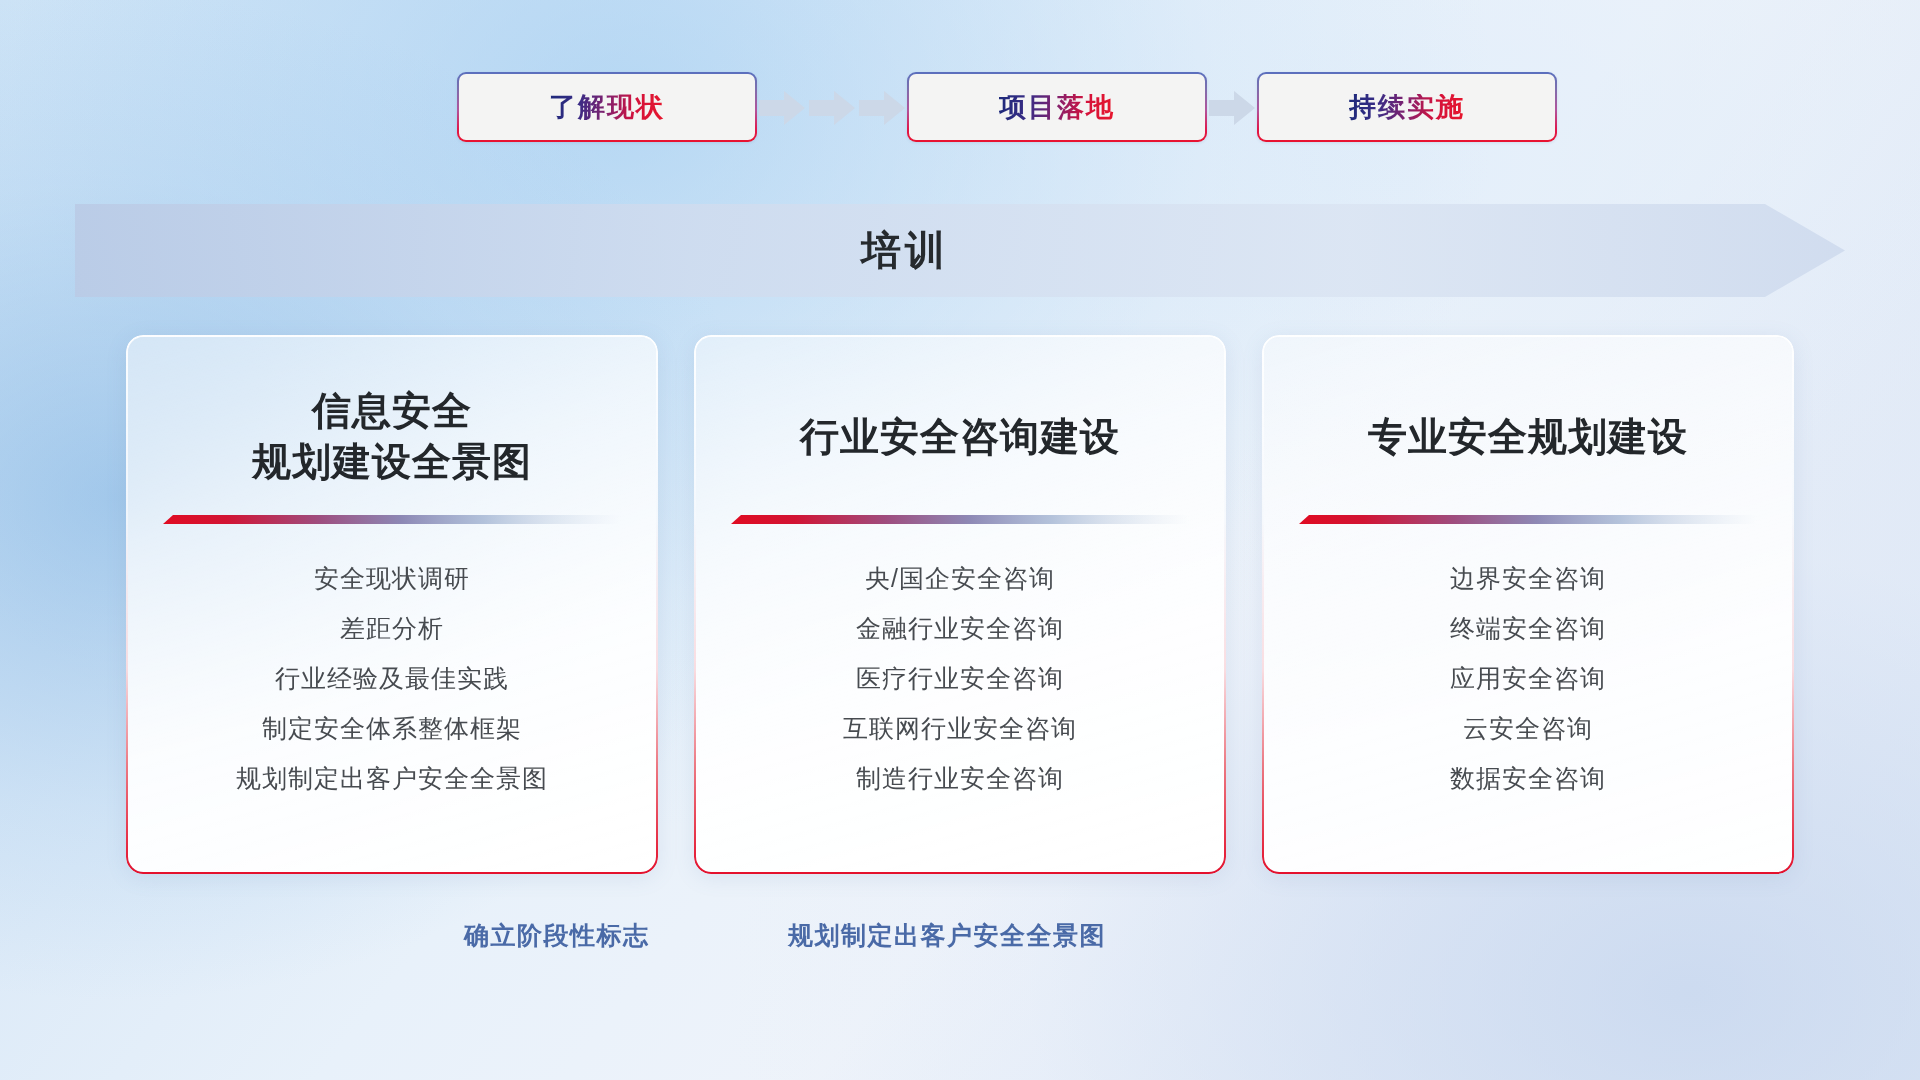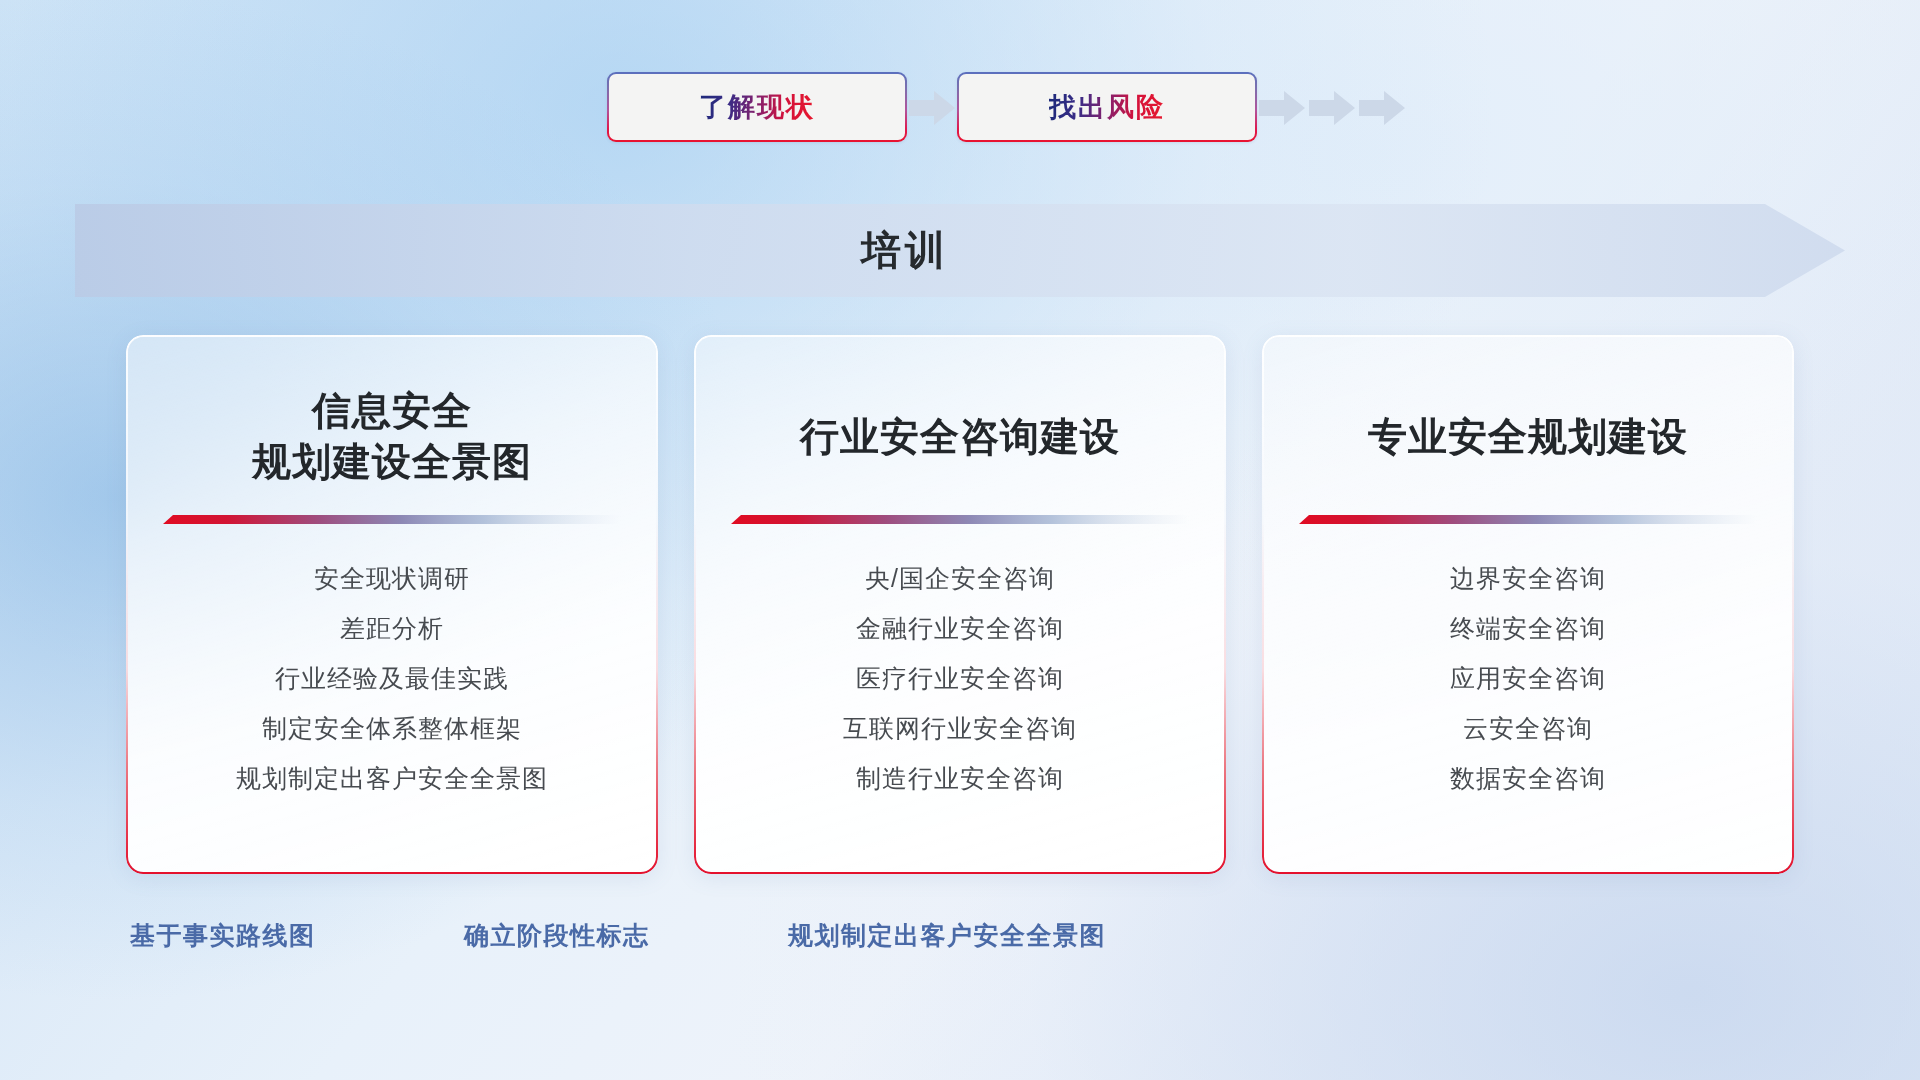--- a/index.html
+++ b/index.html
@@ -124,44 +124,47 @@
   <div class="proc-box">
     <span class="proc-label">了解现状</span>
   </div>
 
   <div class="proc-arrow">
     <svg width="46" height="34" viewBox="0 0 46 34" aria-hidden="true">
       <path d="M0 9 H25 V0 L46 17 L25 34 V25 H0 Z" fill="#ccd8e8"></path>
     </svg>
   </div>
 
+
+  <div class="proc-arrow">
+    <svg width="46" height="34" viewBox="0 0 46 34" aria-hidden="true">
+      <path d="M0 9 H25 V0 L46 17 L25 34 V25 H0 Z" fill="#ccd8e8"></path>
+    </svg>
+  </div>
+
+
+  <div class="proc-arrow">
+    <svg width="46" height="34" viewBox="0 0 46 34" aria-hidden="true">
+      <path d="M0 9 H25 V0 L46 17 L25 34 V25 H0 Z" fill="#ccd8e8"></path>
+    </svg>
+  </div>
+
   <div class="proc-box">
-    <span class="proc-label">找出风险</span>
-  </div>
-
-  <div class="proc-arrow">
-    <svg width="46" height="34" viewBox="0 0 46 34" aria-hidden="true">
-      <path d="M0 9 H25 V0 L46 17 L25 34 V25 H0 Z" fill="#ccd8e8"></path>
-    </svg>
-  </div>
-
-
-  <div class="proc-arrow">
-    <svg width="46" height="34" viewBox="0 0 46 34" aria-hidden="true">
-      <path d="M0 9 H25 V0 L46 17 L25 34 V25 H0 Z" fill="#ccd8e8"></path>
-    </svg>
-  </div>
-
-
-  <div class="proc-arrow">
-    <svg width="46" height="34" viewBox="0 0 46 34" aria-hidden="true">
-      <path d="M0 9 H25 V0 L46 17 L25 34 V25 H0 Z" fill="#ccd8e8"></path>
-    </svg>
-  </div>
-
+    <span class="proc-label">项目落地</span>
+  </div>
+
+  <div class="proc-arrow">
+    <svg width="46" height="34" viewBox="0 0 46 34" aria-hidden="true">
+      <path d="M0 9 H25 V0 L46 17 L25 34 V25 H0 Z" fill="#ccd8e8"></path>
+    </svg>
+  </div>
+
+  <div class="proc-box">
+    <span class="proc-label">持续实施</span>
+  </div>
 
 </div>
 
 <div class="banner">
   <svg viewBox="0 0 1770 93" preserveAspectRatio="none">
     <defs>
       <linearGradient id="bannerGrad" x1="0" y1="0" x2="1" y2="0">
         <stop offset="0" stop-color="#bacbe6"></stop>
         <stop offset="0.35" stop-color="#cfdcef"></stop>
         <stop offset="0.72" stop-color="#dbe5f3"></stop>
@@ -259,16 +262,15 @@
       <li>终端安全咨询</li>
       <li>应用安全咨询</li>
       <li>云安全咨询</li>
       <li>数据安全咨询</li>
     </ul>
   </div>
 
 </div>
 
 <div class="bottom-labels">
-  <div class="blabel" style="left:130px">基于事实路线图</div>
   <div class="blabel" style="left:464px">确立阶段性标志</div>
   <div class="blabel" style="left:788px">规划制定出客户安全全景图</div>
 </div>
 
 </body></html>

